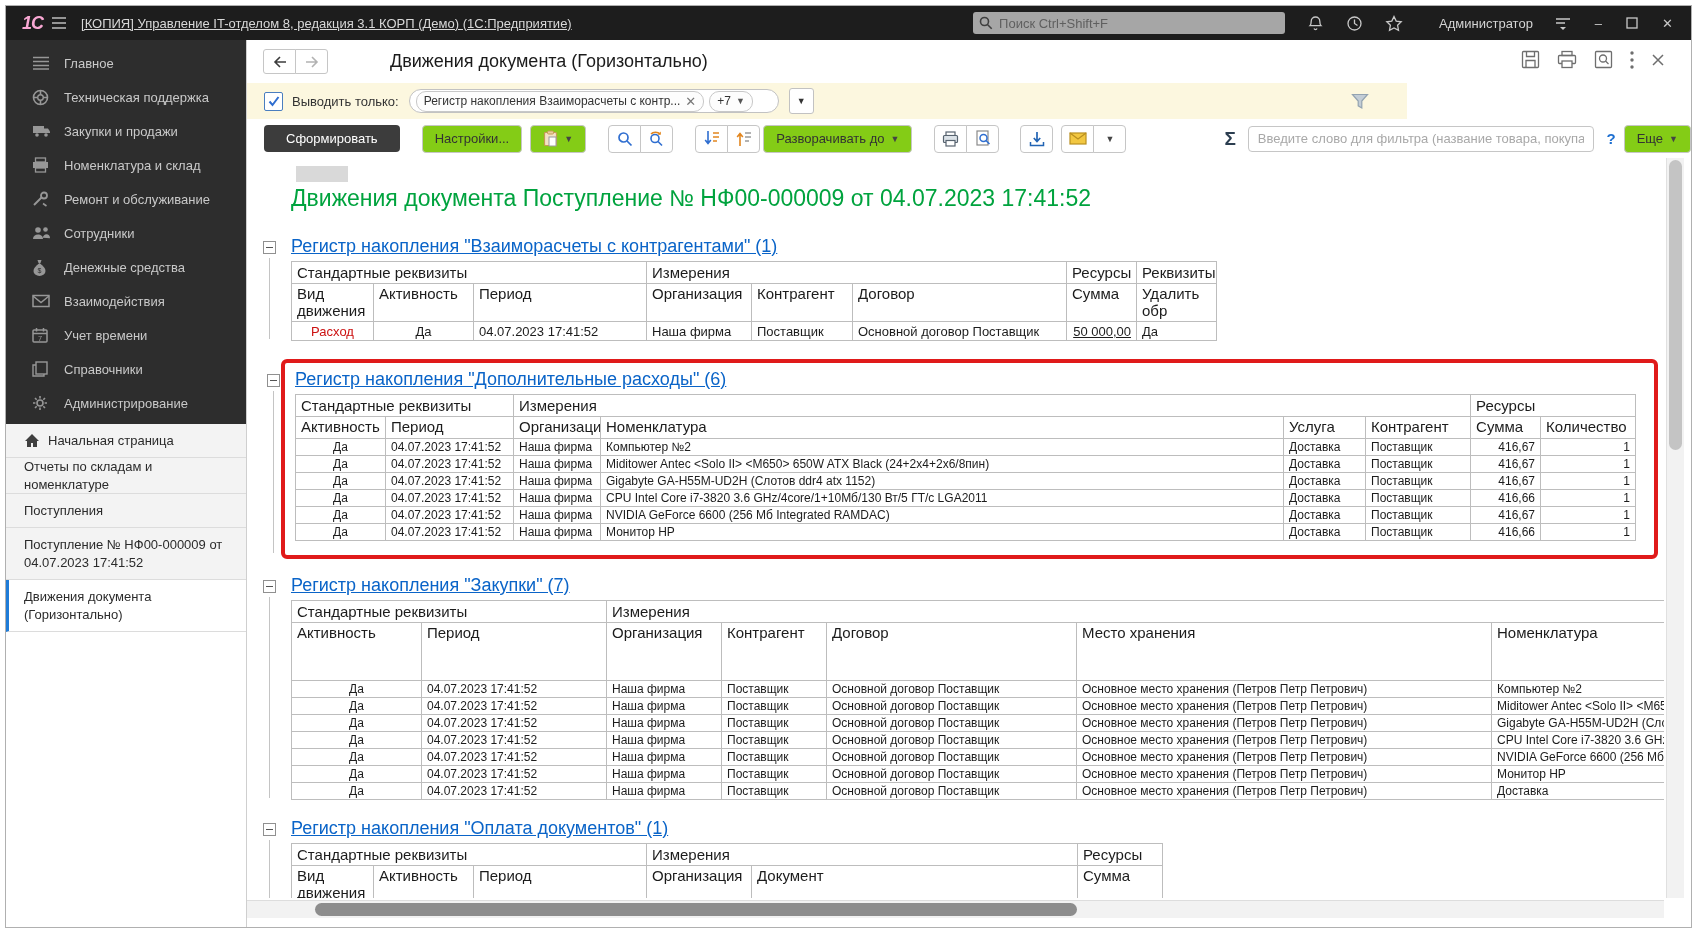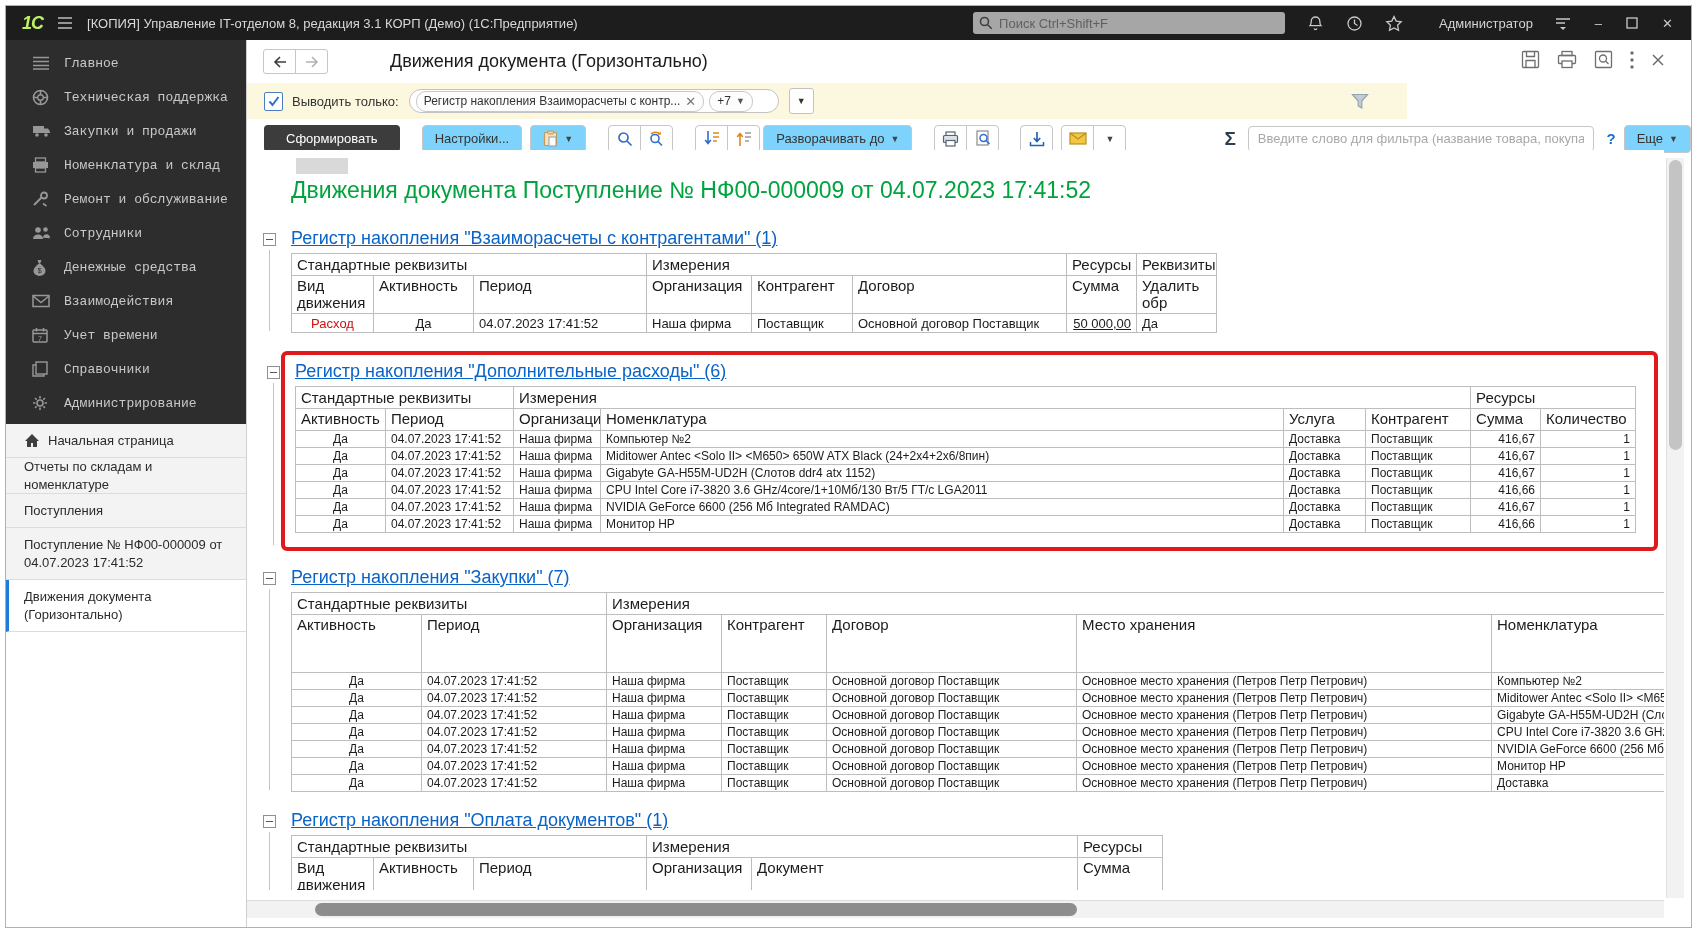--- a/index.html
+++ b/index.html
@@ -3,36 +3,36 @@
 <meta charset="utf-8">
 <style>
   html,body{margin:0;padding:0;}
   body{width:1697px;height:933px;position:relative;background:#ffffff;overflow:hidden;
        font-family:"Liberation Sans","DejaVu Sans",sans-serif;-webkit-font-smoothing:antialiased;}
   .frame{position:absolute;inset:5px;border:1px solid #b0b0b0;pointer-events:none;}
 
   
   .titlebar{position:absolute;left:6px;top:6px;width:1685px;height:34px;background:#1d1d1d;
             display:flex;align-items:center;color:#cdcdcd;font-size:13px;}
-  .tb-logo{color:#bef264;font-weight:bold;font-style:italic;font-size:18px;margin:0 8px 0 16px;letter-spacing:-1px;}
+  .tb-logo{color:#f9a8d4;font-weight:bold;font-style:italic;font-size:18px;margin:0 2px 0 16px;letter-spacing:-1px;}
   .tb-burger{margin:0 14px 0 6px;display:flex;}
-  .tb-title{color:#d8d8d8;white-space:nowrap;}
+  .tb-title{color:#d8d8d8;white-space:nowrap;text-decoration:underline;}
   .tb-search{margin-left:auto;width:278px;height:22px;background:#a6a6a6;border-radius:3px;border:none;
              color:#4f4f4f;font-size:13px;padding:0 8px 0 26px;outline:none;}
   .tb-search::placeholder{color:#5f5f5f;}
   .tb-search-wrap{margin-left:auto;position:relative;display:flex;align-items:center;}
   .tb-search-wrap svg{position:absolute;left:6px;}
   .tb-ic{margin-left:22px;display:flex;align-items:center;}
   .tb-user{margin-left:36px;color:#d4d4d4;}
   .tb-winbtn{margin-left:24px;display:flex;align-items:center;color:#c9c9c9;}
   .tb-close{margin-right:18px;}
 
   
   .sidebar-dark{position:absolute;left:6px;top:40px;width:240px;height:384px;background:#2d2d2d;padding-top:6px;box-sizing:border-box;}
-  .sb-item{height:34px;display:flex;align-items:center;padding-left:26px;color:#c9c9c9;font-size:13px;cursor:default;font-family:Liberation Mono, monospace;}
+  .sb-item{height:34px;display:flex;align-items:center;padding-left:26px;color:#c9c9c9;font-size:13px;cursor:default;}
   .sb-ic{width:20px;height:18px;margin-right:12px;display:flex;align-items:center;color:#979797;}
   .sidebar-nav{position:absolute;left:6px;top:424px;width:240px;height:503px;background:#ffffff;}
   .nav-item{background:#f3f3f3;border-bottom:1px solid #dcdcdc;display:flex;align-items:center;
             padding:0 8px 0 18px;color:#2b2b2b;font-size:13px;min-height:34px;box-sizing:border-box;line-height:1.35;}
   .nav-item.two{min-height:52px;}
   .nav-item .nav-ic{margin-right:8px;display:flex;color:#3f3f3f;}
   .nav-item.selected{background:#ffffff;border-left:3px solid #1e7bd7;padding-left:15px;}
   .vdivider{position:absolute;left:246px;top:40px;bottom:6px;width:1px;background:#cfcfcf;}
 
   
@@ -58,38 +58,38 @@
   .fchip .chev{color:#555;font-size:9px;}
   .fcombo-arrow{margin-left:10px;width:23px;height:24px;border:1px solid #c2c2c2;border-radius:3px;background:#fff;
                 display:flex;align-items:center;justify-content:center;font-size:9px;color:#333;}
   .ffunnel{margin-left:auto;margin-right:38px;display:flex;}
 
   
   .toolbar{position:absolute;left:247px;top:119px;width:1444px;height:39px;background:#fff;
            display:flex;align-items:center;font-size:13px;}
   .btn-dark{margin-left:17px;height:27px;background:#3c3c3c;color:#fff;border-radius:4px;
             display:flex;align-items:center;padding:0 22px;}
-  .btn{height:26px;background:#7dd3fc;border:1px solid #c6c6c6;border-radius:4px;color:#333;
+  .btn{height:26px;background:#84cc16;border:1px solid #c6c6c6;border-radius:4px;color:#333;
        display:flex;align-items:center;padding:0 12px;gap:6px;white-space:nowrap;}
   .iconbtn{width:31px;height:26px;background:#fff;border:1px solid #c6c6c6;
            display:flex;align-items:center;justify-content:center;}
   .grp{display:flex;}
   .grp .iconbtn:first-child{border-radius:4px 0 0 4px;}
   .grp .iconbtn:last-child{border-radius:0 4px 4px 0;margin-left:-1px;}
   .grp .iconbtn:only-child{border-radius:4px;}
   .chev9{font-size:9px;color:#444;}
   .sigma{font-size:19px;font-weight:bold;color:#2c3e50;margin-left:98px;}
   .tb-filter-input{margin-left:12px;width:396px;height:24px;border:1px solid #c6c6c6;border-radius:4px;
                    font-size:13px;padding:0 9px;color:#333;outline:none;font-family:"Liberation Sans",sans-serif;}
   .tb-filter-input::placeholder{color:#a8a8a8;}
   .help{color:#1d6fd1;font-weight:bold;font-size:15px;margin-left:12px;}
   .mt8{margin-left:8px;} .mt22{margin-left:22px;} .mt3{margin-left:3px;}
 
   
-  .report{position:absolute;left:247px;top:150px;width:1417px;height:740px;background:#fff;overflow:hidden;}
+  .report{position:absolute;left:247px;top:158px;width:1417px;height:740px;background:#fff;overflow:hidden;}
   .corner-box{position:absolute;left:49px;top:8px;width:52px;height:16px;background:#d9d9d9;}
   .report-inner{padding:27px 0 0 44px;}
   .report-title{font-size:23px;color:#00a33e;margin:0 0 24px 0;font-weight:normal;white-space:nowrap;}
   .section{position:relative;margin-bottom:18px;}
   .sec-link{display:inline-block;font-size:18px;color:#0a64c8;text-decoration:underline;margin-bottom:4px;white-space:nowrap;cursor:pointer;}
   .collapse{position:absolute;left:-28px;top:5px;width:13px;height:13px;border:1px solid #909090;background:#fff;box-sizing:border-box;}
   .collapse .minus{position:absolute;left:2px;right:2px;top:5px;height:1px;background:#555;}
   .gline{position:absolute;left:-22px;top:22px;bottom:2px;width:1px;background:#c4c4c4;}
   .section.highlighted{border:4px solid #e01a1a;border-radius:6px;margin-left:-10px;padding:6px 0 14px 10px;
                        width:1377px;box-sizing:border-box;margin-bottom:16px;}

